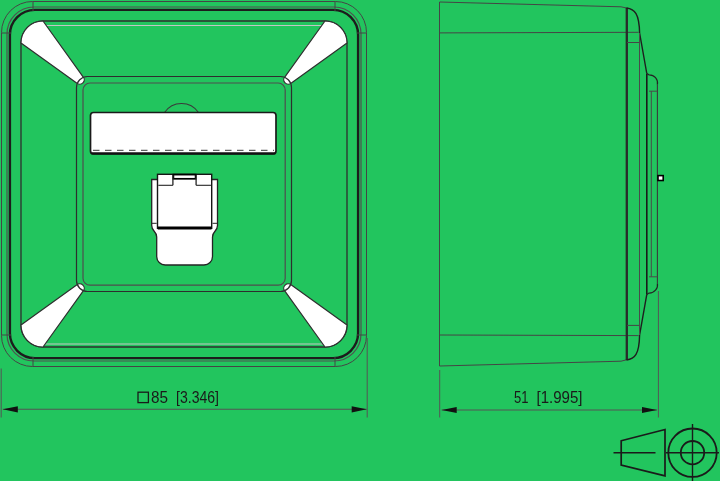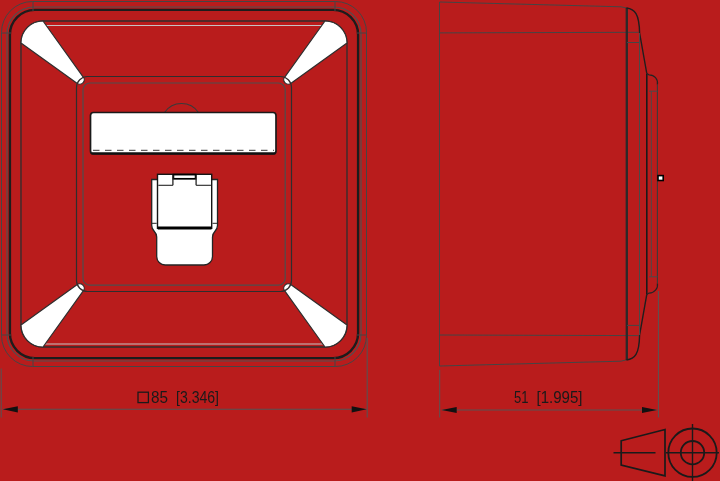--- a/index.html
+++ b/index.html
@@ -1,16 +1,16 @@
 <!DOCTYPE html>
 <html><head>
 <meta charset="utf-8">
 <style>
   html,body{margin:0;padding:0;background:#ffffff;}
-  #page{width:720px;height:481px;position:relative;background:#b91c1c;overflow:hidden;}
+  #page{width:720px;height:481px;position:relative;background:#22c55e;overflow:hidden;}
   svg{display:block;}
   text{font-family:"Liberation Sans",sans-serif;fill:#1a1a1a;}
 </style>
 </head>
 <body>
 <div id="page">
 <svg width="720" height="481" viewBox="0 0 720 481" fill="none">
 
 <rect x="1.5" y="1.5" width="365" height="365" rx="31" stroke="#454545" stroke-width="1"></rect>
 

